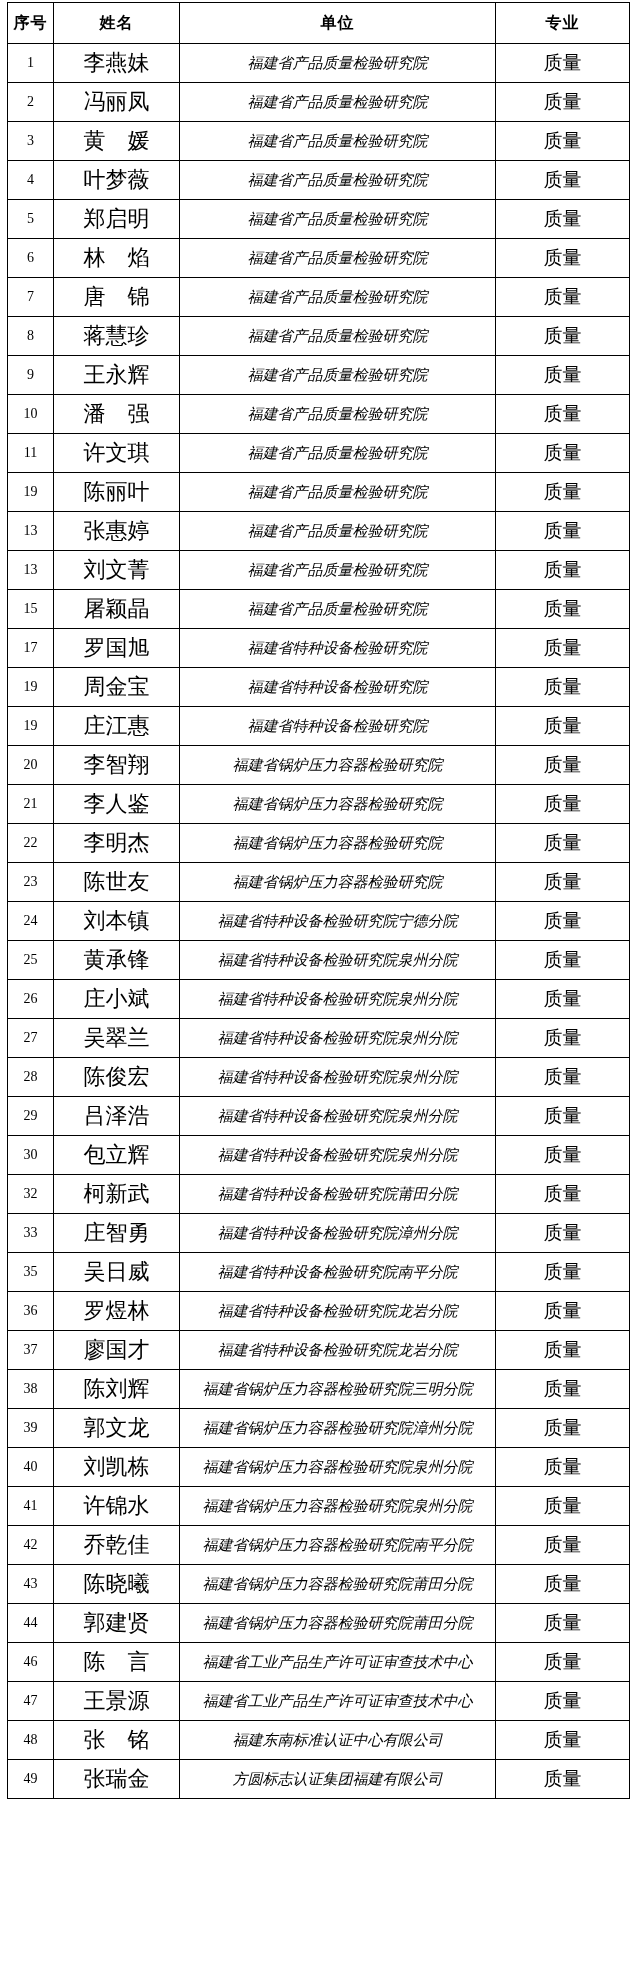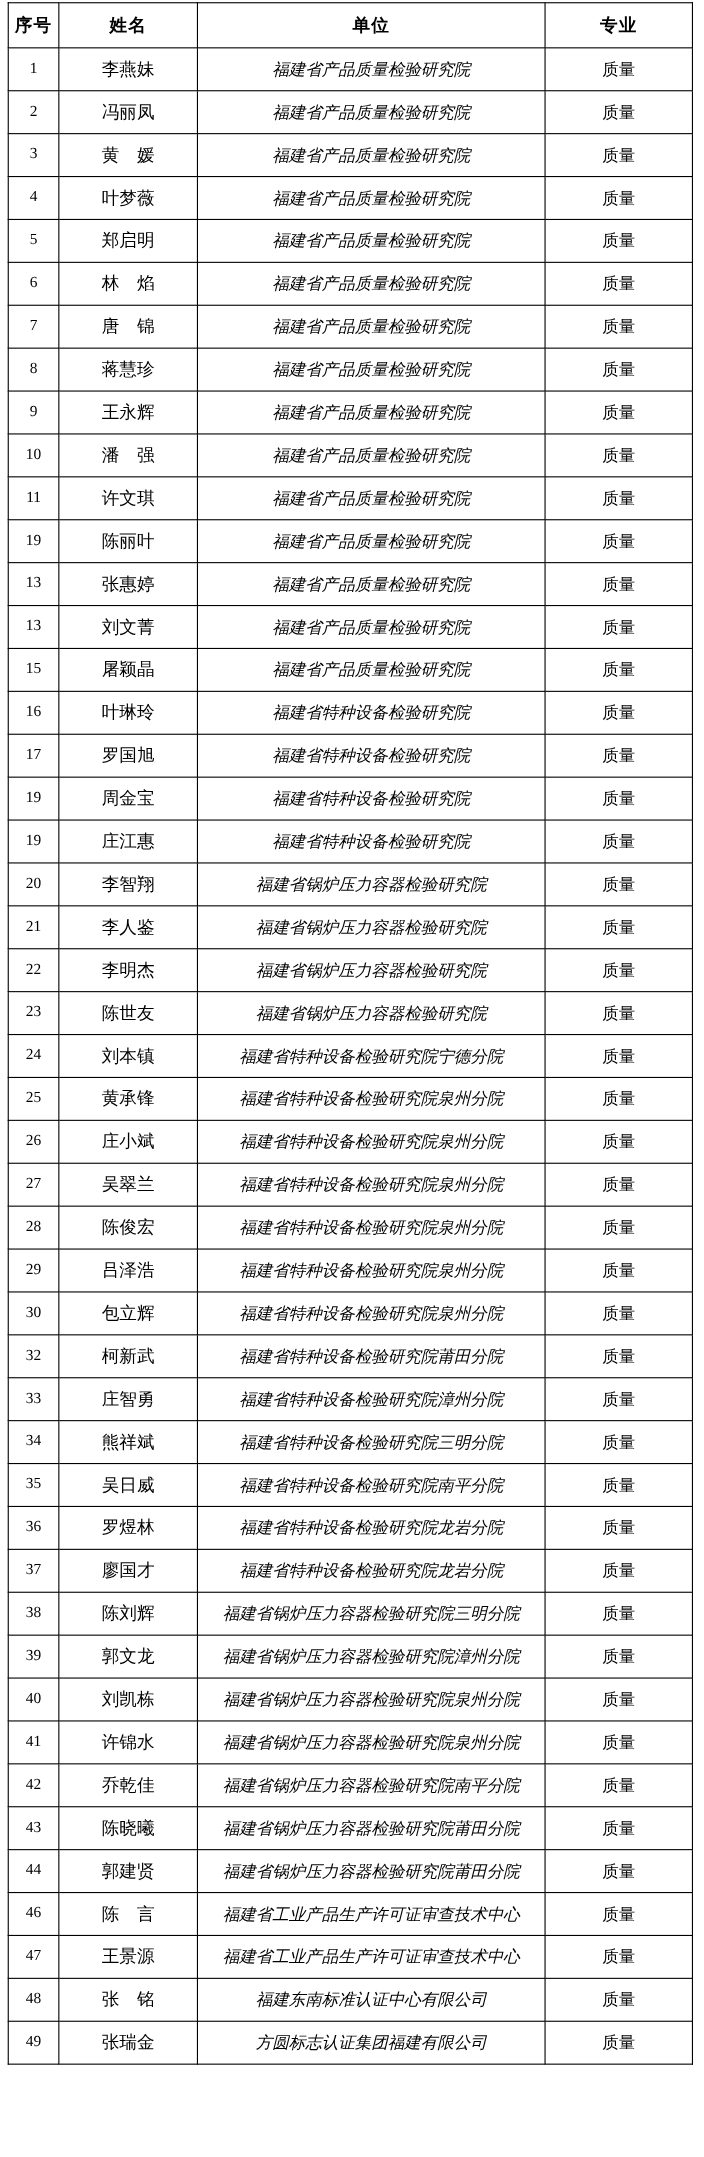--- a/index.html
+++ b/index.html
@@ -47,28 +47,28 @@
   th {
     font-size: 16px;
     font-weight: bold;
     letter-spacing: 1px;
   }
   td.cell-no {
     font-size: 14px;
     font-weight: normal;
   }
   td.cell-name {
-    font-size: 16px;
+    font-size: 22px;
   }
   td.cell-org {
     font-size: 15px;
     font-style: italic;
   }
   td.cell-major {
-    font-size: 15px;
+    font-size: 19px;
   }
 </style>
 </head>
 <body>
 
 <div class="page">
   <table class="roster">
     <colgroup>
       <col class="col-no">
       <col class="col-name">
@@ -168,26 +168,20 @@
           <td class="cell-org">福建省产品质量检验研究院</td>
           <td class="cell-major">质量</td>
         </tr>
         <tr>
           <td class="cell-no">15</td>
           <td class="cell-name">屠颖晶</td>
           <td class="cell-org">福建省产品质量检验研究院</td>
           <td class="cell-major">质量</td>
         </tr>
         <tr>
-          <td class="cell-no">16</td>
-          <td class="cell-name">叶琳玲</td>
-          <td class="cell-org">福建省特种设备检验研究院</td>
-          <td class="cell-major">质量</td>
-        </tr>
-        <tr>
           <td class="cell-no">17</td>
           <td class="cell-name">罗国旭</td>
           <td class="cell-org">福建省特种设备检验研究院</td>
           <td class="cell-major">质量</td>
         </tr>
         <tr>
           <td class="cell-no">19</td>
           <td class="cell-name">周金宝</td>
           <td class="cell-org">福建省特种设备检验研究院</td>
           <td class="cell-major">质量</td>
@@ -267,26 +261,20 @@
         <tr>
           <td class="cell-no">32</td>
           <td class="cell-name">柯新武</td>
           <td class="cell-org">福建省特种设备检验研究院莆田分院</td>
           <td class="cell-major">质量</td>
         </tr>
         <tr>
           <td class="cell-no">33</td>
           <td class="cell-name">庄智勇</td>
           <td class="cell-org">福建省特种设备检验研究院漳州分院</td>
-          <td class="cell-major">质量</td>
-        </tr>
-        <tr>
-          <td class="cell-no">34</td>
-          <td class="cell-name">熊祥斌</td>
-          <td class="cell-org">福建省特种设备检验研究院三明分院</td>
           <td class="cell-major">质量</td>
         </tr>
         <tr>
           <td class="cell-no">35</td>
           <td class="cell-name">吴日威</td>
           <td class="cell-org">福建省特种设备检验研究院南平分院</td>
           <td class="cell-major">质量</td>
         </tr>
         <tr>
           <td class="cell-no">36</td>

